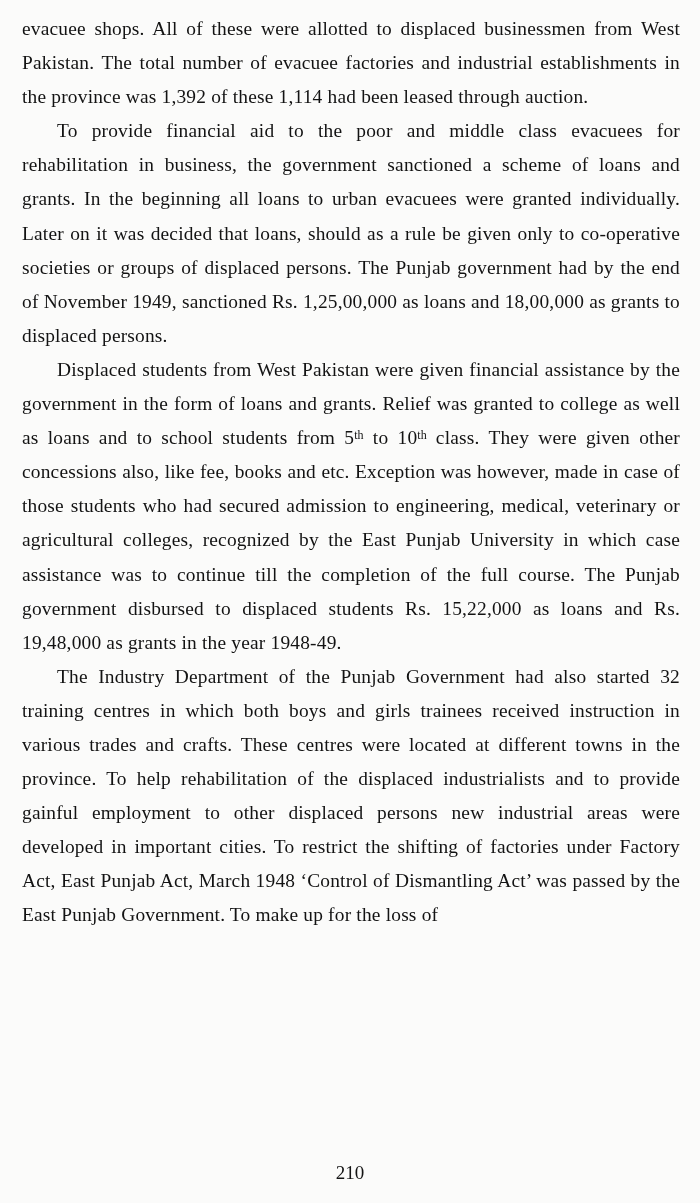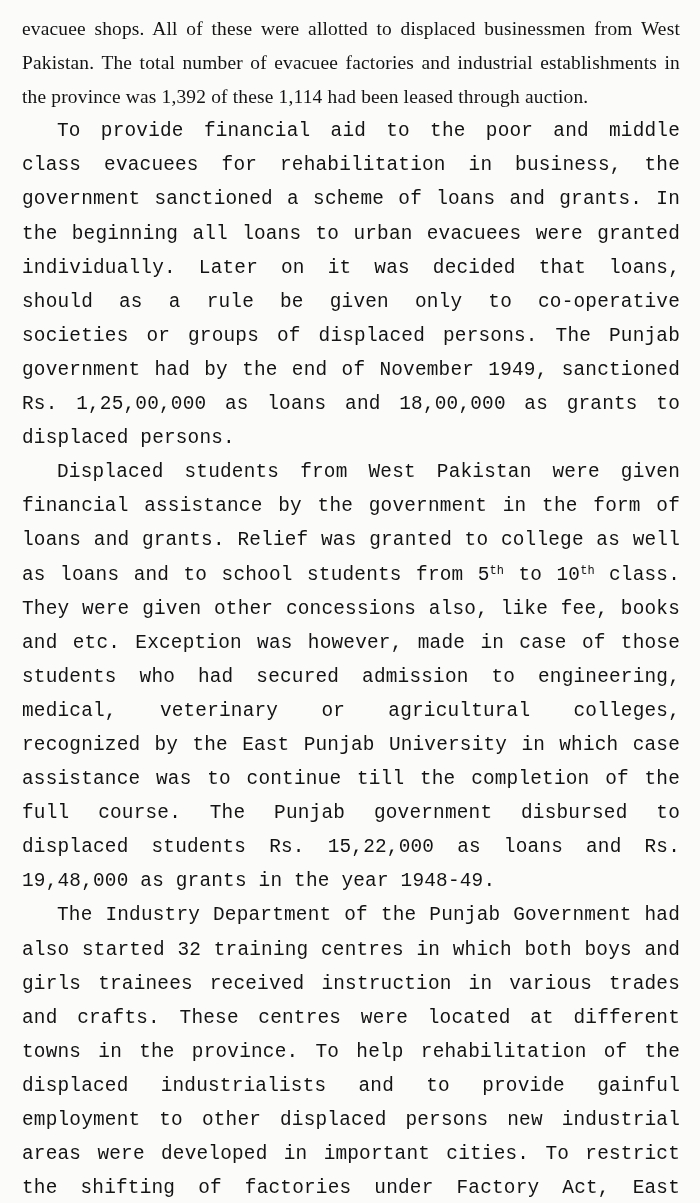--- a/index.html
+++ b/index.html
@@ -40,21 +40,20 @@
     text-justify: inter-word;
     -webkit-hyphens: none;
     hyphens: none;
     color: #131313;
     letter-spacing: 0.01em;
   }
 
   
   p.para.indent {
     text-indent: 35px;
-    font-family: Liberation Mono, monospace;
   }
 
   
 
   sup.ord {
     font-size: 0.62em;
     vertical-align: 0.46em;
     line-height: 0;
     letter-spacing: 0;
     margin-top: 11px;
@@ -82,14 +81,15 @@
     <p class="para">evacuee shops. All of these were allotted to displaced businessmen from West Pakistan. The total number of evacuee factories and industrial establishments in the province was 1,392 of these 1,114 had been leased through auction.</p>
 
     <p class="para indent">To provide financial aid to the poor and middle class evacuees for rehabilitation in business, the government sanctioned a scheme of loans and grants. In the beginning all loans to urban evacuees were granted individually. Later on it was decided that loans, should as a rule be given only to co-operative societies or groups of displaced persons. The Punjab government had by the end of November 1949, sanctioned Rs. 1,25,00,000 as loans and 18,00,000 as grants to displaced persons.</p>
 
     <p class="para indent"><span>Displaced students from West Pakistan were given financial assistance by the government in the form of loans and grants. Relief was granted to college as well as loans and to school students from 5</span><sup class="ord">th</sup><span> to 10</span><sup class="ord">th</sup><span> class. They were given other concessions also, like fee, books and etc. Exception was however, made in case of those students who had secured admission to engineering, medical, veterinary or agricultural colleges, recognized by the East Punjab University in which case assistance was to continue till the completion of the full course. The Punjab government disbursed to displaced students Rs. 15,22,000 as loans and Rs. 19,48,000 as grants in the year 1948-49.</span></p>
 
     <p class="para indent">The Industry Department of the Punjab Government had also started 32 training centres in which both boys and girls trainees received instruction in various trades and crafts. These centres were located at different towns in the province. To help rehabilitation of the displaced industrialists and to provide gainful employment to other displaced persons new industrial areas were developed in important cities. To restrict the shifting of factories under Factory Act, East Punjab Act, March 1948 ‘Control of Dismantling Act’ was passed by the East Punjab Government. To make up for the loss of</p>
 
   </div>
 
+  <div class="page-number">210</div>
 
 </div>
 
 </body></html>

